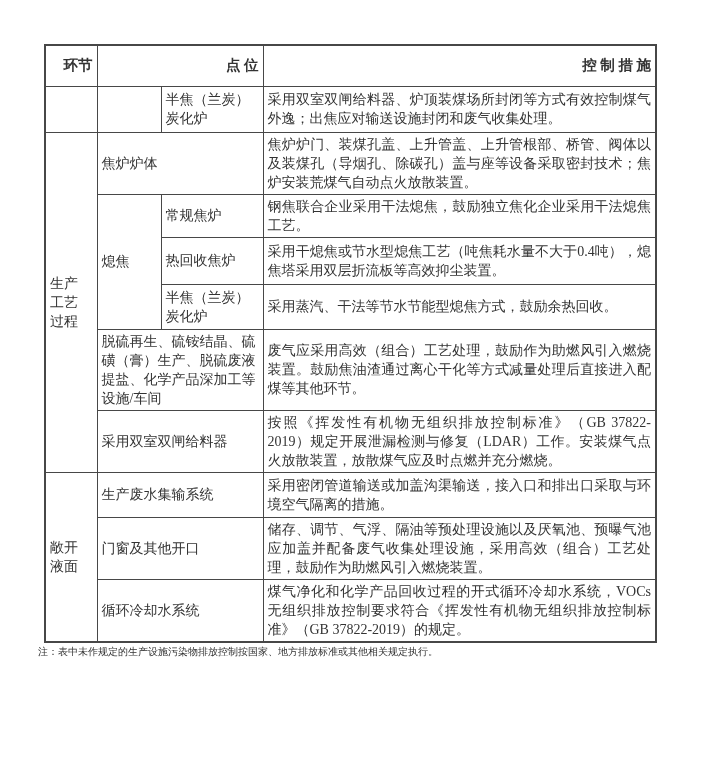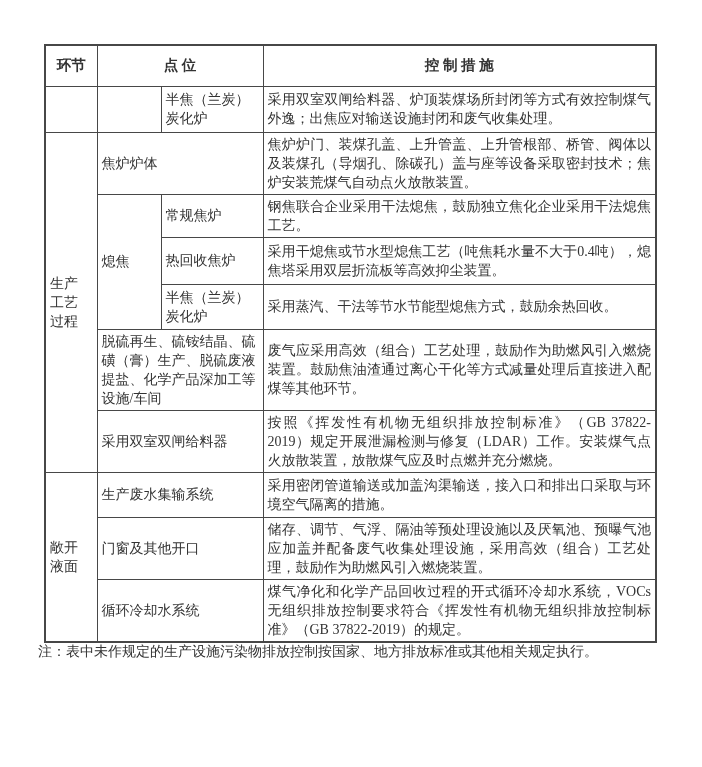--- a/index.html
+++ b/index.html
@@ -20,39 +20,39 @@
     border:2px solid #474747;
   }
   .doc-table th,.doc-table td{
     border:1px solid #474747;
     padding:2px 4px;
     vertical-align:middle;
     overflow:hidden;
   }
   .doc-table th{
     font-weight:bold;
-    text-align:center;
+    text-align:right;
     font-size:14.5px;
   }
   .cell-center{
     text-align:left;
     white-space:pre-line;
   }
   .cell-measure{
     text-align:justify;
     text-justify:inter-character;
     padding:2px 5px;
   }
   .stage-cell{
     white-space:pre-line;
   }
   .notes{
     position:absolute;left:38px;top:641px;
     width:632px;
-    font-size:14px;
+    font-size:10px;
     line-height:21.6px;
     text-align:justify;
     text-justify:inter-character;
   }
   .notes p{margin:0;padding:0;}
 </style>
 </head>
 <body>
 
 <table class="doc-table">

